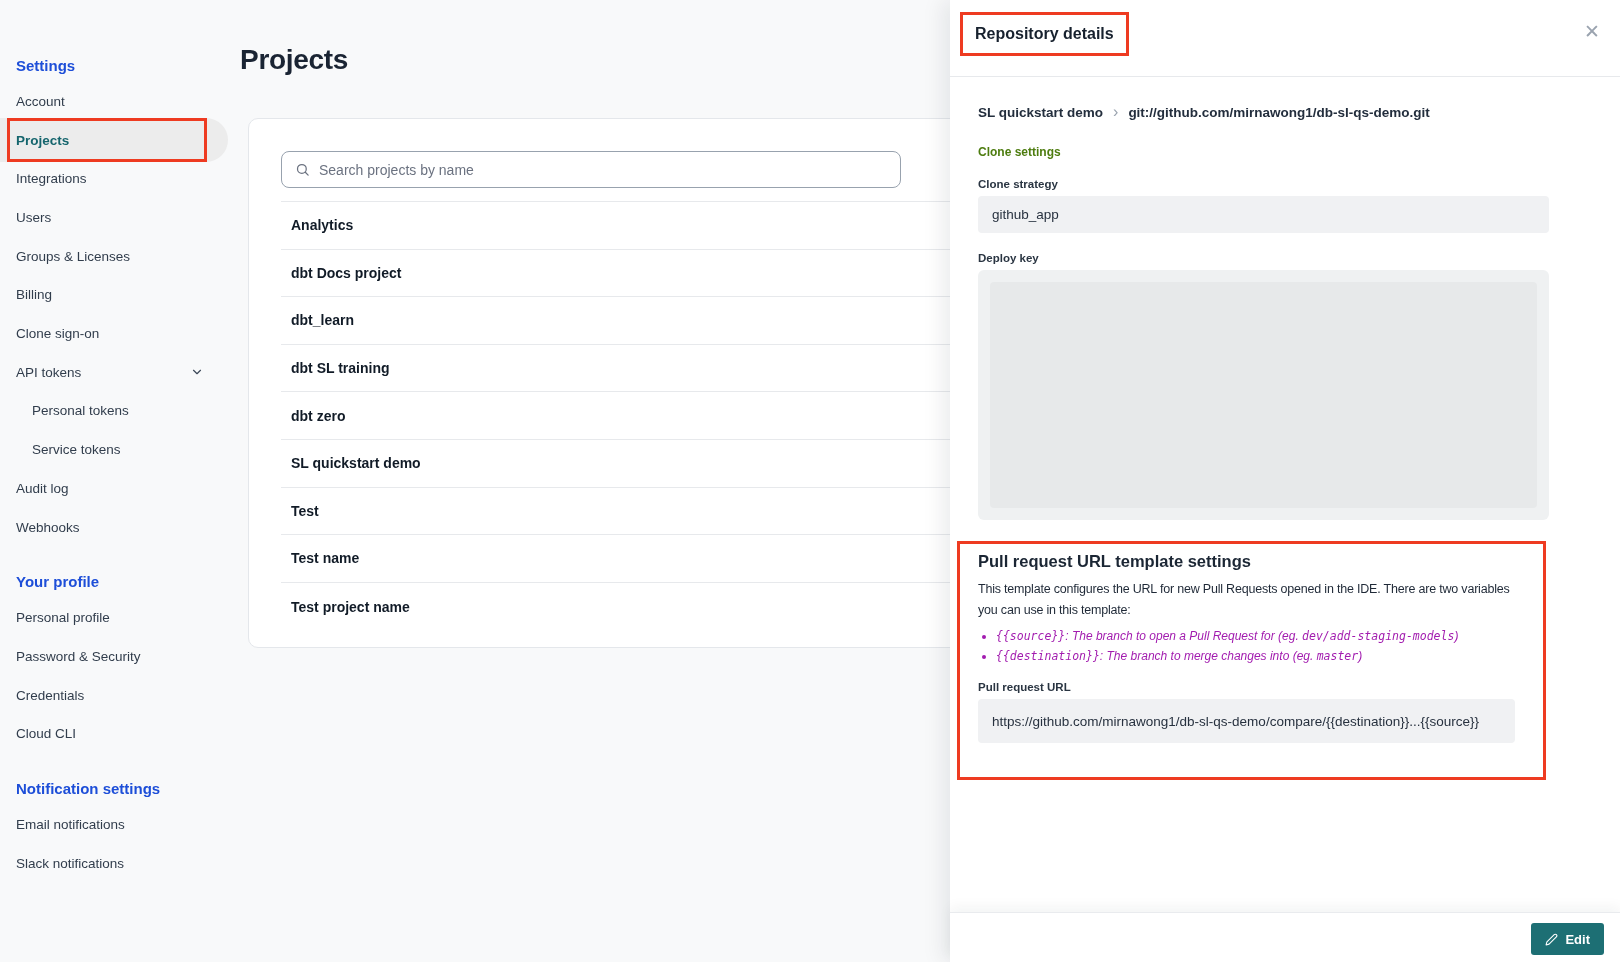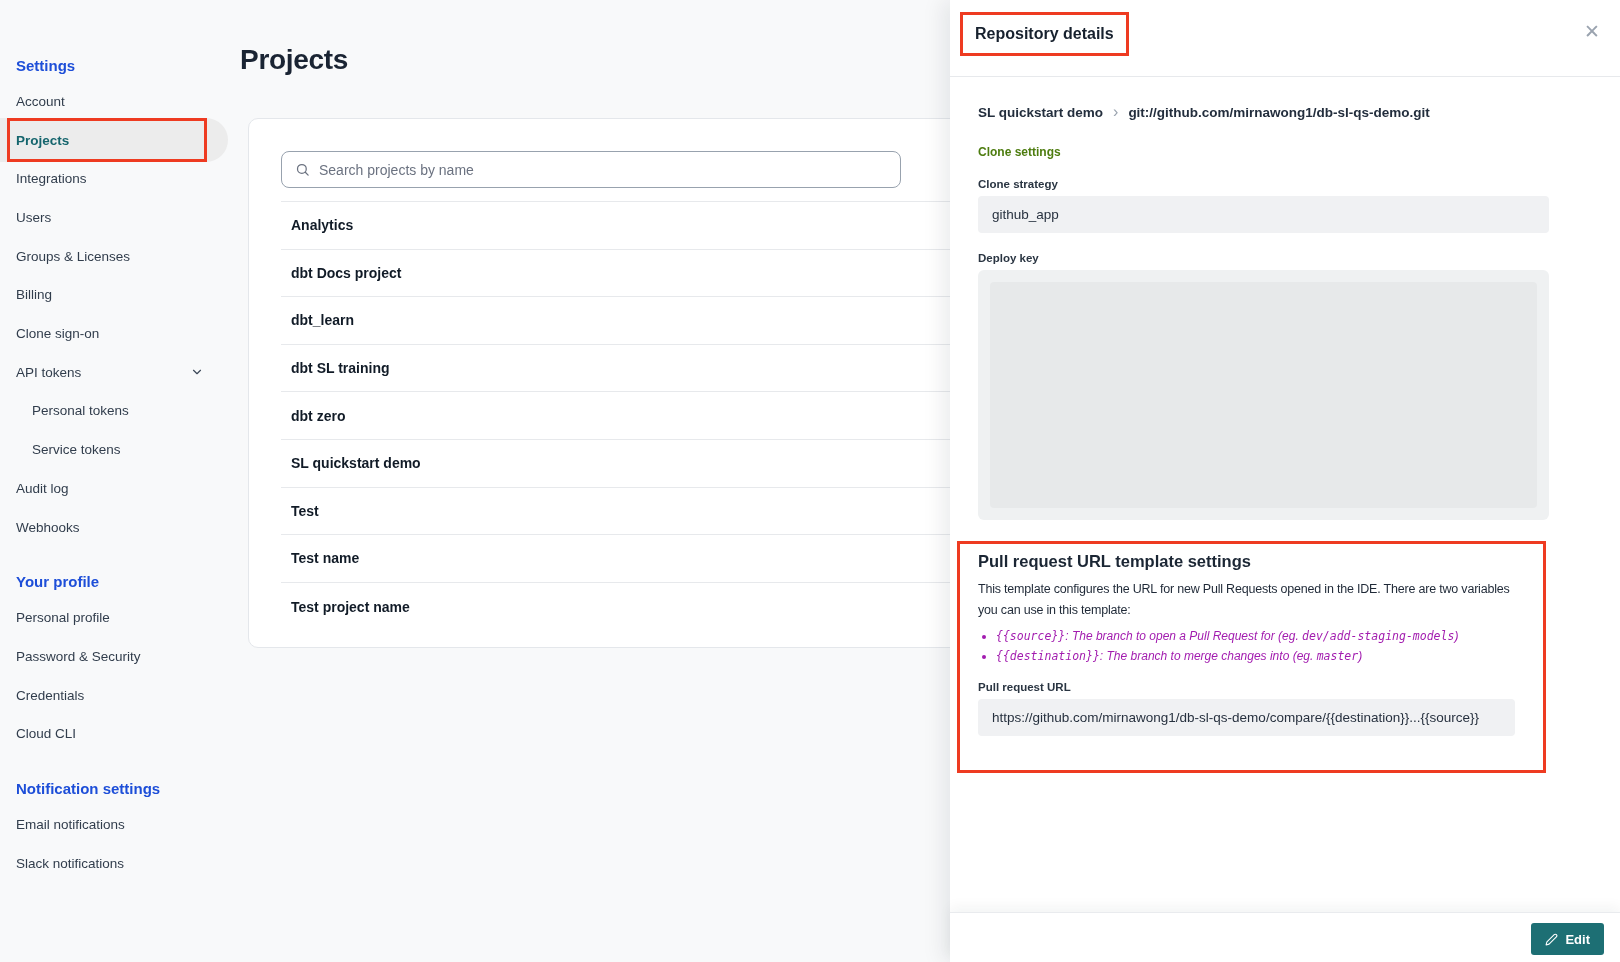--- a/index.html
+++ b/index.html
@@ -100,21 +100,21 @@
     margin:21px 3px 0 -21px;
     border:3px solid var(--annotation);
     padding:8px 28px 34px 18px;
   }
   .pr-heading { font-size:16.5px; font-weight:bold; color:#1b2634; }
   .pr-desc { margin-top:8px; font-size:12.5px; color:#1f2937; line-height:1.7; letter-spacing:-0.2px; max-width:575px; }
   .pr-bullets { margin-top:6px; padding-left:18px; }
   .pr-bullets li { font-size:12px; font-style:italic; color:#a21caf; line-height:1.45; margin-bottom:3px; }
   .pr-bullets code { font-family:"DejaVu Sans Mono", monospace; font-size:11.5px; font-style:italic; }
   .pr-section .field-label { margin-top:16px; }
-  .pr-section .ro-input { height:37px; }
+  .pr-section .ro-input { height:44px; }
 
   .panel-footer {
     position:absolute; left:0; right:0; bottom:0; height:50px; background:#fff;
     border-top:1px solid #e9ebee; box-shadow:0 -5px 12px rgba(23,32,46,0.05);
   }
   .edit-btn {
     position:absolute; right:16px; top:10px; height:32px; padding:0 14px;
     background:var(--accent); color:#fff; border:none; border-radius:3px;
     font-size:13px; font-weight:bold; font-family:"Liberation Sans", sans-serif;
     display:flex; align-items:center; gap:7px; cursor:pointer;

